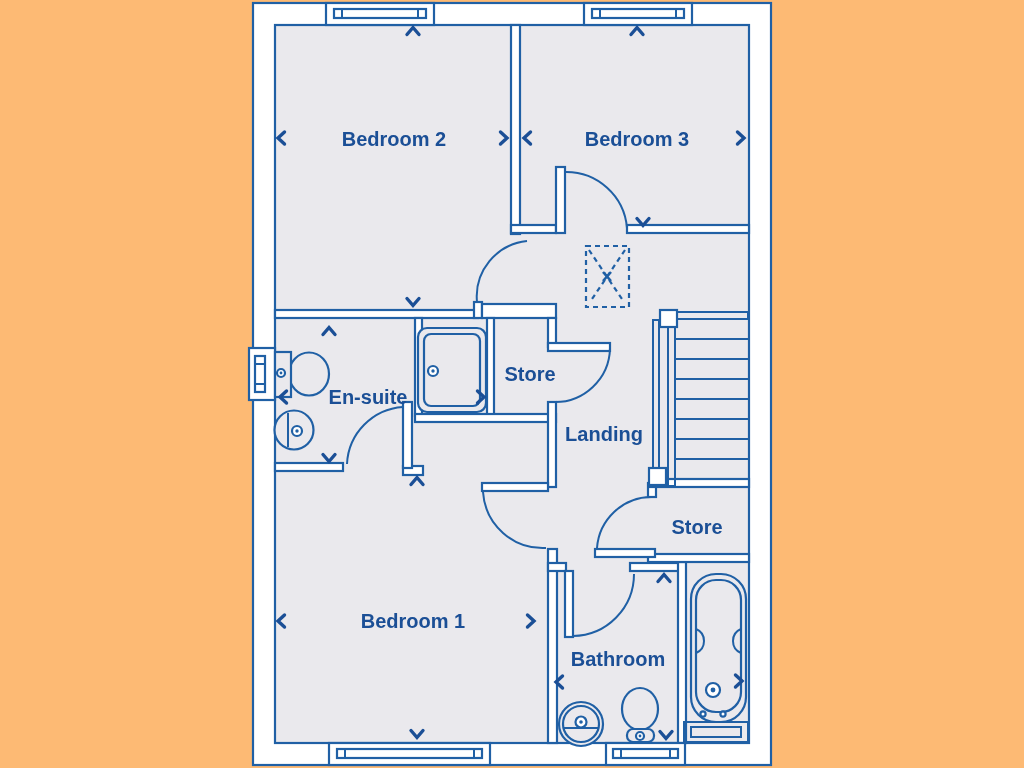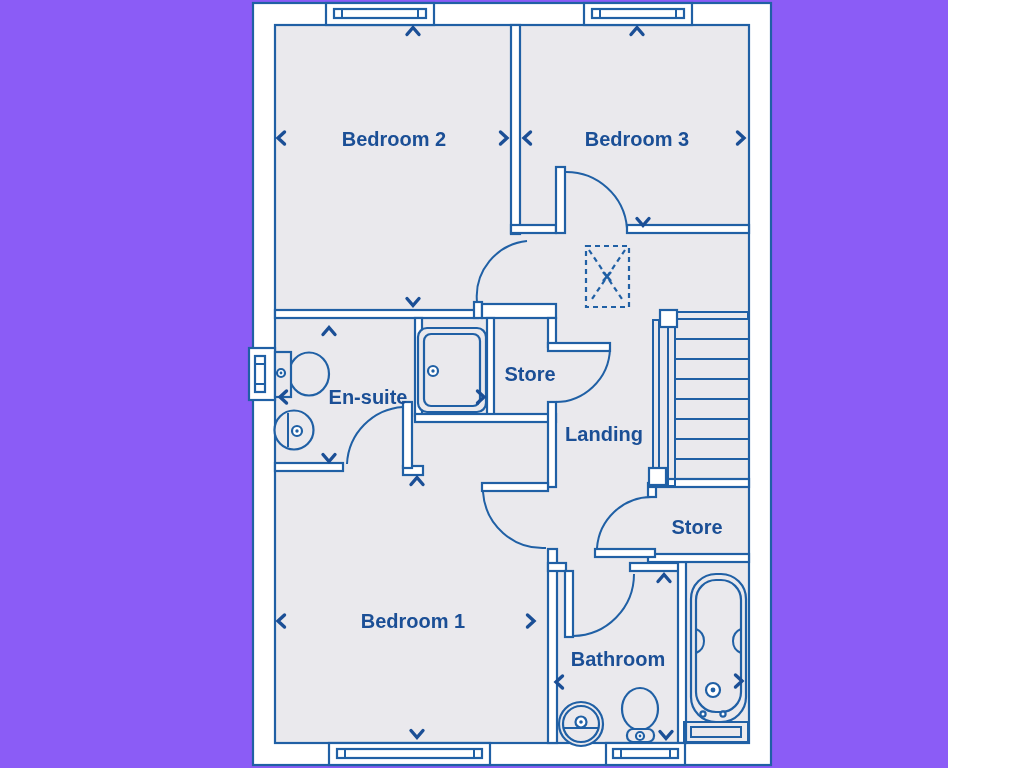--- a/index.html
+++ b/index.html
@@ -1,16 +1,16 @@
 <!DOCTYPE html>
 <html><head>
 <meta charset="utf-8">
 <style>
   html,body{margin:0;padding:0;background:#ffffff;}
-  .stage{position:relative;width:948px;height:768px;background:#8b5cf6;overflow:hidden;}
+  .stage{position:relative;width:1024px;height:768px;background:#fdba74;overflow:hidden;}
   svg{position:absolute;left:0;top:0;}
   .room-label{font-family:"Liberation Sans",sans-serif;font-weight:bold;font-size:20px;fill:#1b4f96;text-anchor:middle;}
   .wall{fill:#ffffff;stroke:#2060a5;stroke-width:2.2;}
   .floor{fill:#eae9ed;stroke:#2060a5;stroke-width:2.2;}
   .line{stroke:#2060a5;stroke-width:2;fill:none;}
   .arc{stroke:#2060a5;stroke-width:2;fill:none;}
   .fix{fill:#eae9ed;stroke:#2060a5;stroke-width:2.2;}
   .fixw{fill:#ffffff;stroke:#2060a5;stroke-width:2.2;}
   .dot{fill:#2060a5;stroke:none;}
   .chev{stroke:#1b4f96;stroke-width:3.4;fill:none;stroke-linecap:round;stroke-linejoin:miter;}

